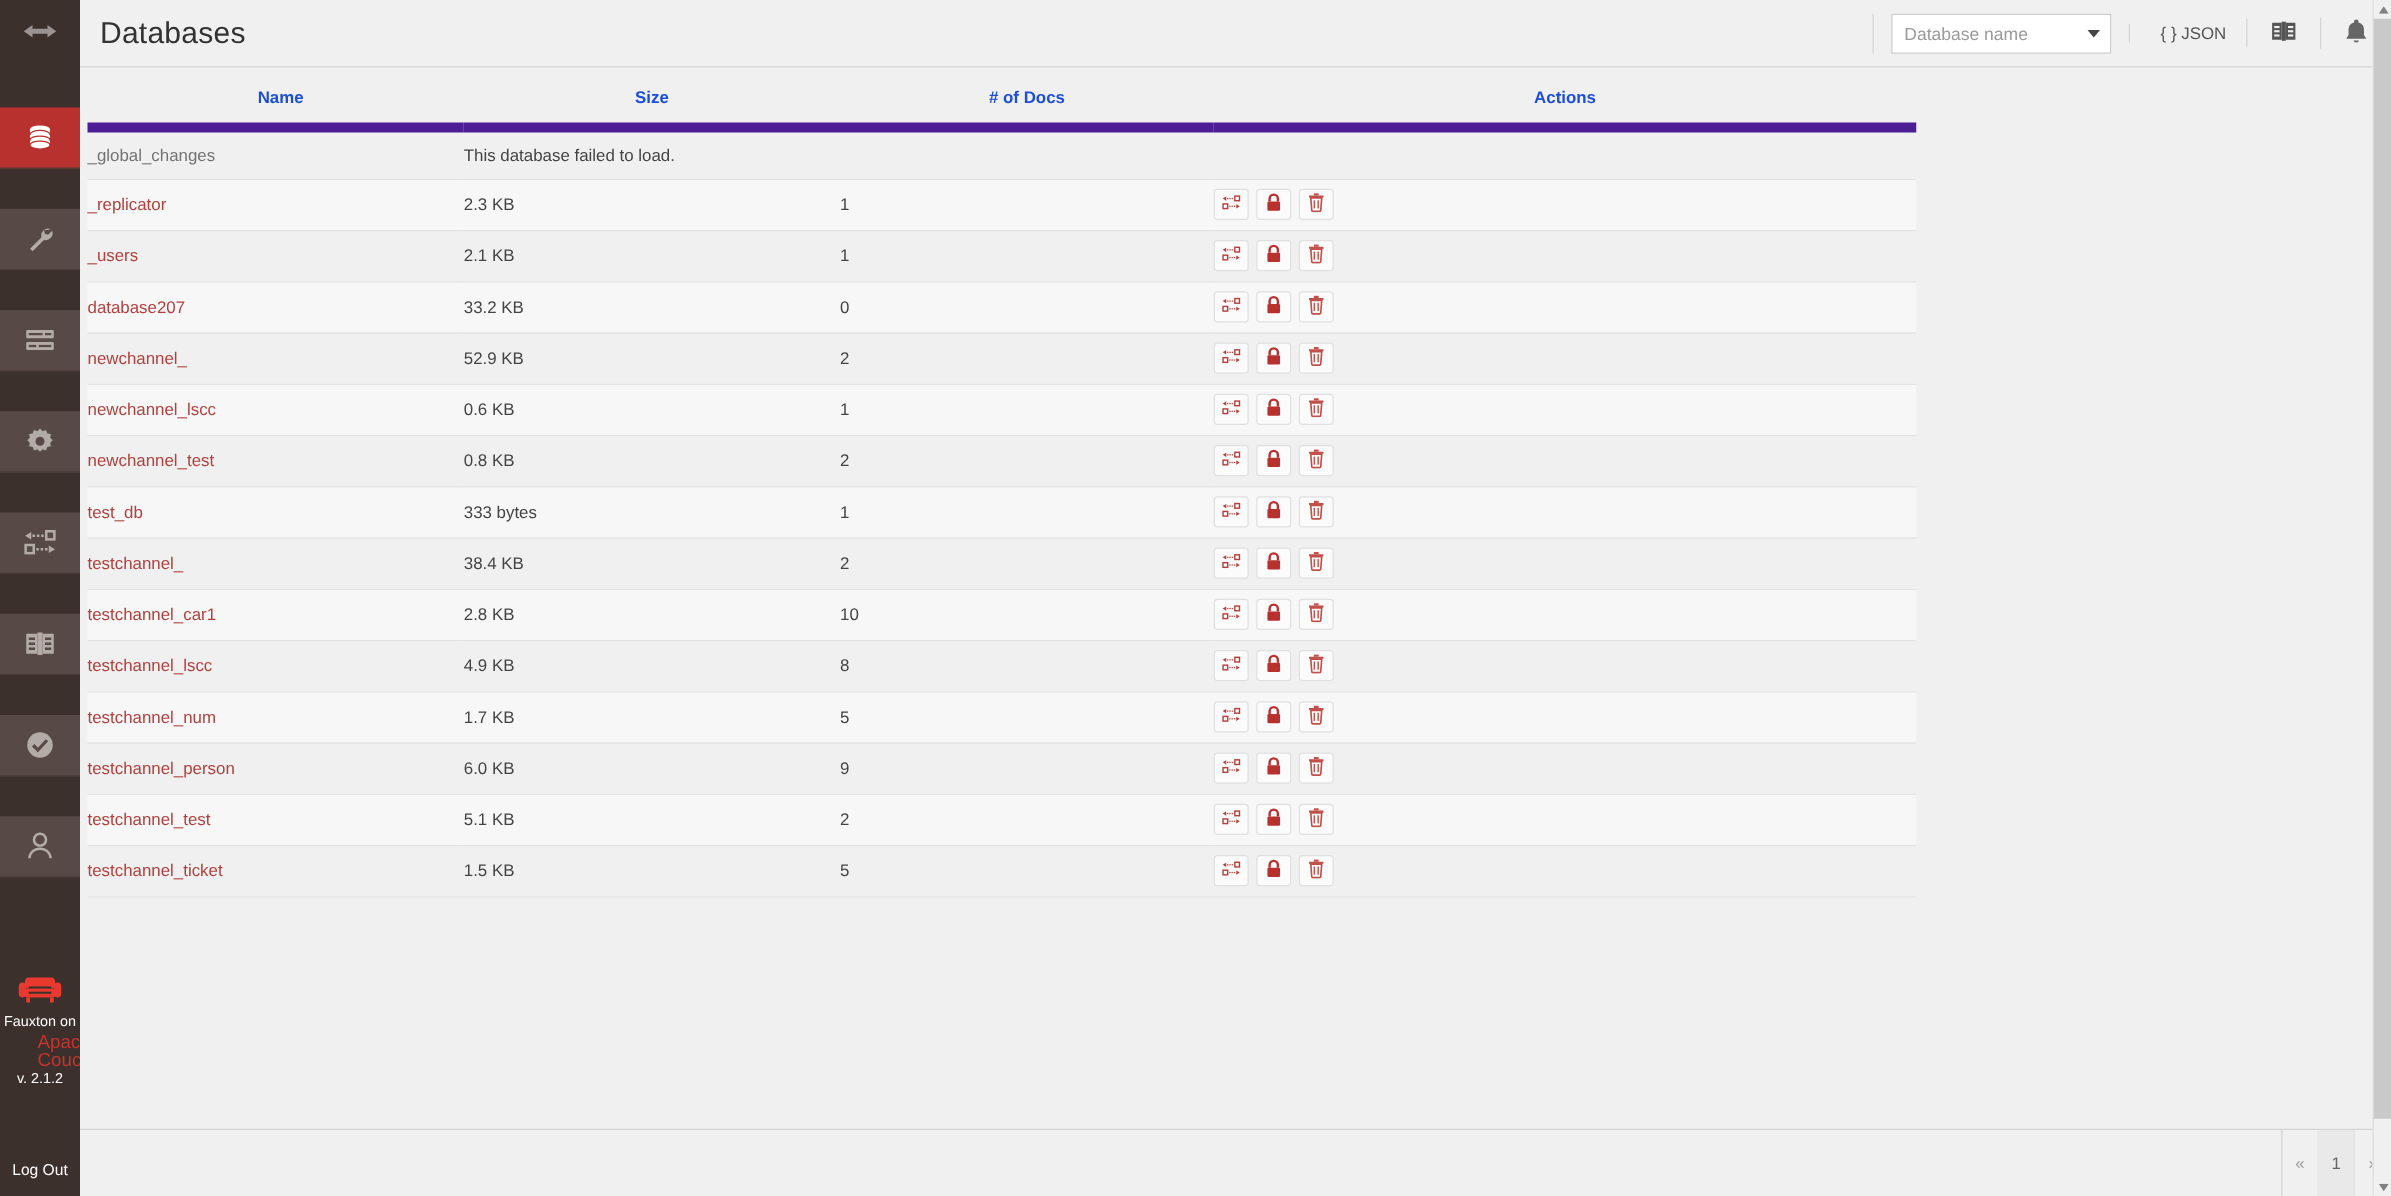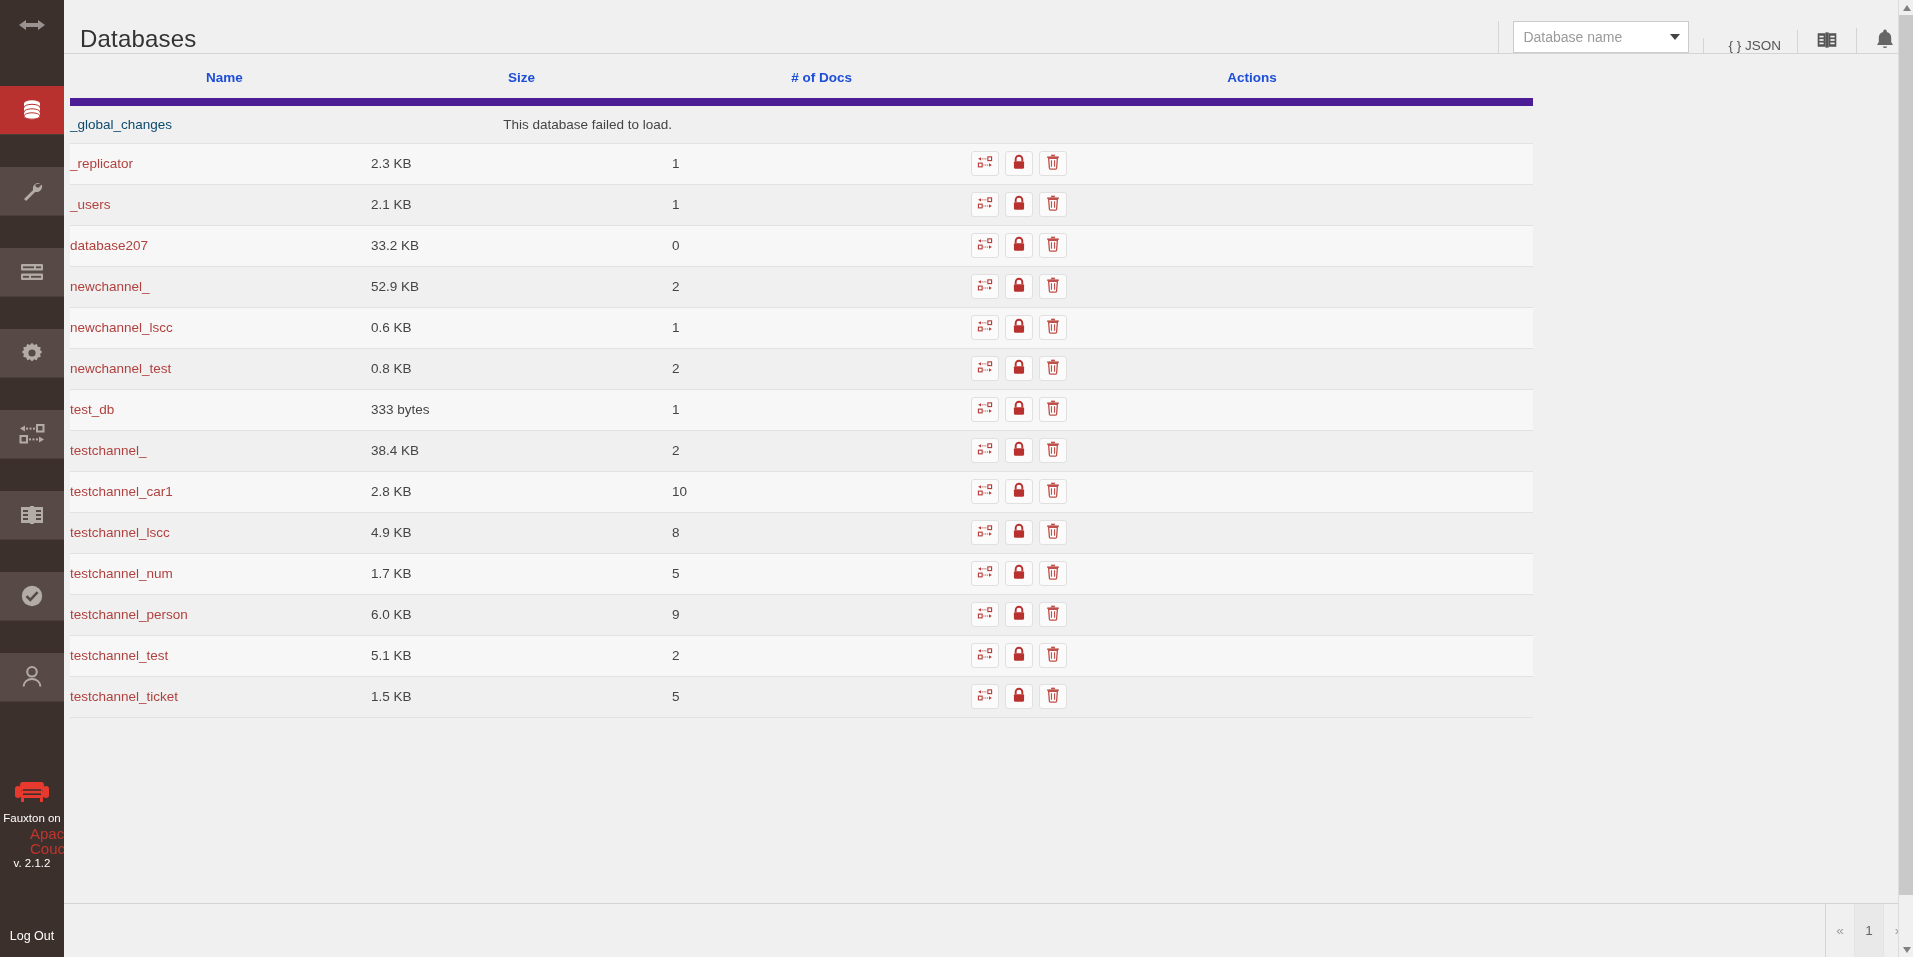--- a/index.html
+++ b/index.html
@@ -41,21 +41,21 @@
 
   
   .main {
     flex: 1 1 auto; height: 957px; position: relative;
     background: #f0f0f0; overflow: hidden;
   }
 
   
   .header {
     height: 54px; background: #f0f0f0; border-bottom: 1px solid #d4d4d4;
-    display: flex; align-items: flex-end;
+    display: flex; align-items: center;
   }
   .page-title {
     font-size: 24px; color: #333333; padding-left: 16px;
     display: flex; align-items: center; flex: 1 1 auto;
     letter-spacing: .2px;
   }
   .hdr-search {
     display: flex; align-items: center; padding: 0 14px;
     border-left: 1px solid #d4d4d4;
   }
@@ -96,22 +96,22 @@
 
   table.db-table tbody tr { height: 41px; }
   table.db-table tbody tr.even { background: #f0f0f0; }
   table.db-table tbody tr.odd { background: #f7f7f7; }
   table.db-table tbody td {
     font-size: 13.5px; color: #444; border-bottom: 1px solid #e2e2e2;
     padding: 0 0 0 0; vertical-align: middle;
   }
   td.c-name { padding-left: 8px; }
   .db-link { color: #b0413e; text-decoration: none; cursor: pointer; }
-  .db-plain { color: #0c4a6e; }
-  .failed-msg { color: #999999; text-align: right; }
+  .db-plain { color: #737373; }
+  .failed-msg { color: #999999; }
 
   .actions-cell { }
   .act-wrap { display: flex; gap: 6px; }
   .act-btn {
     width: 28px; height: 25px; border: 1px solid #e0e0e0; background: #fbfbfb;
     border-radius: 3px; display: flex; align-items: center; justify-content: center;
     cursor: pointer;
   }
 
   

